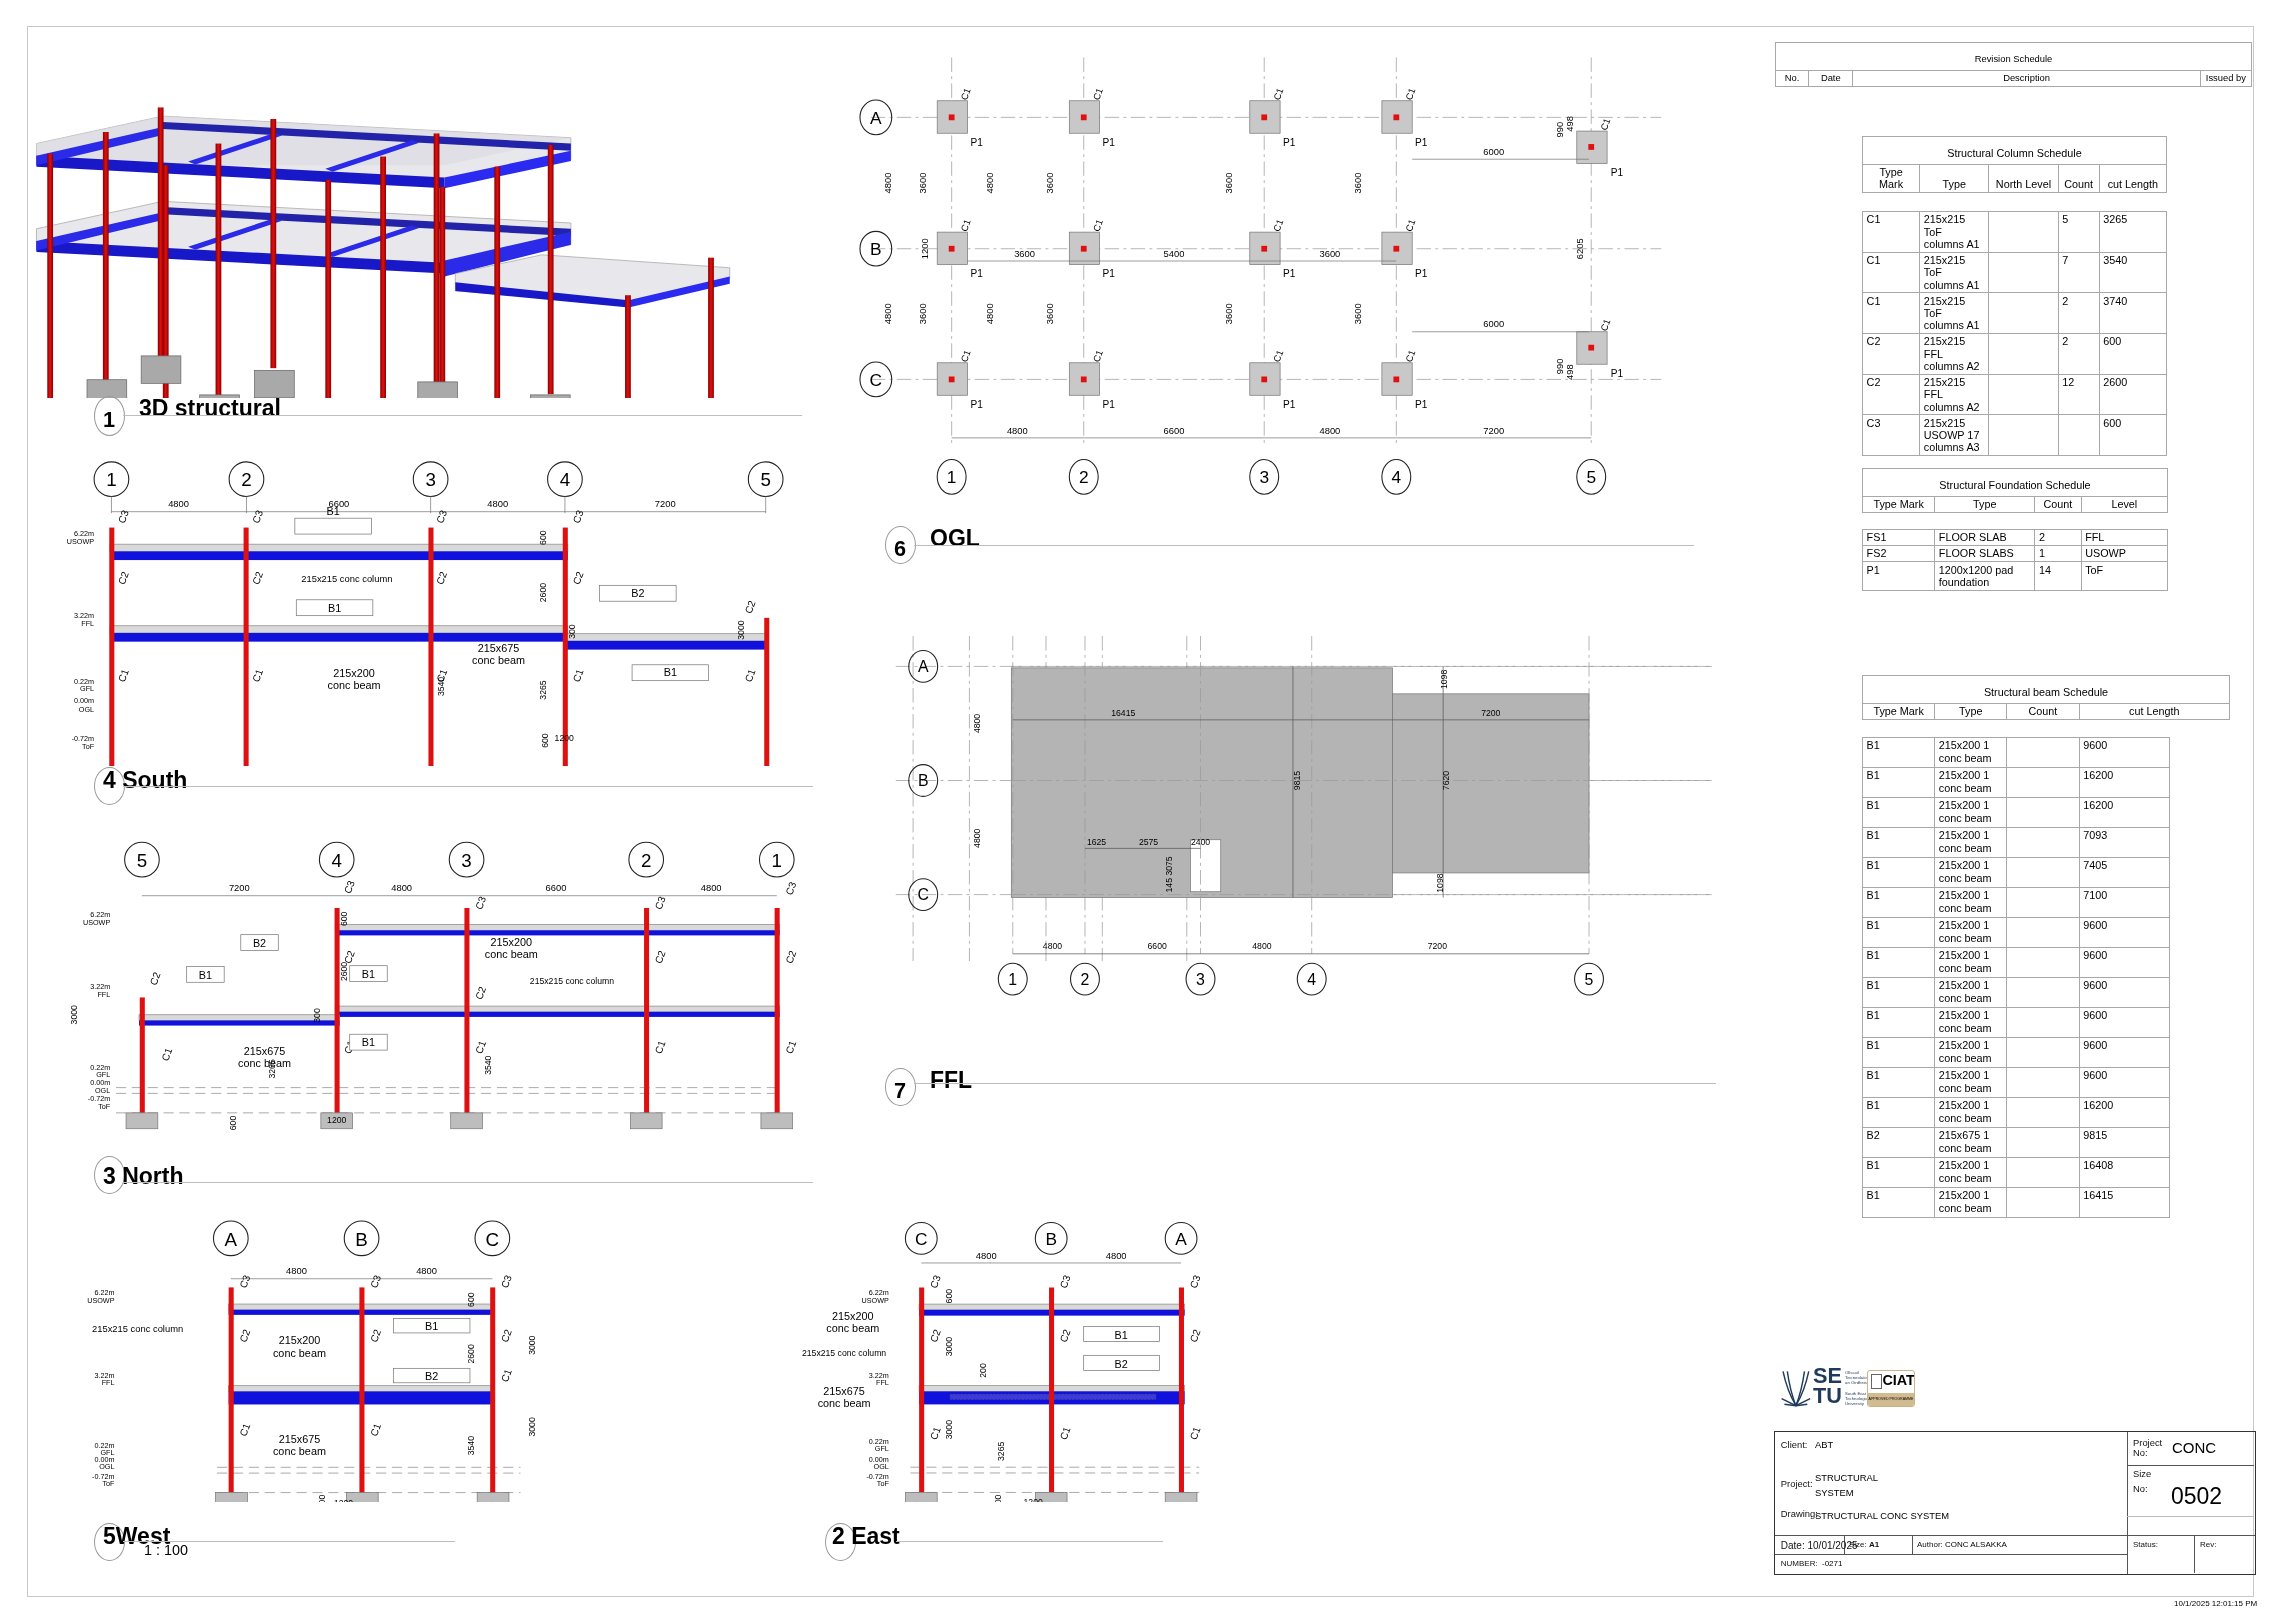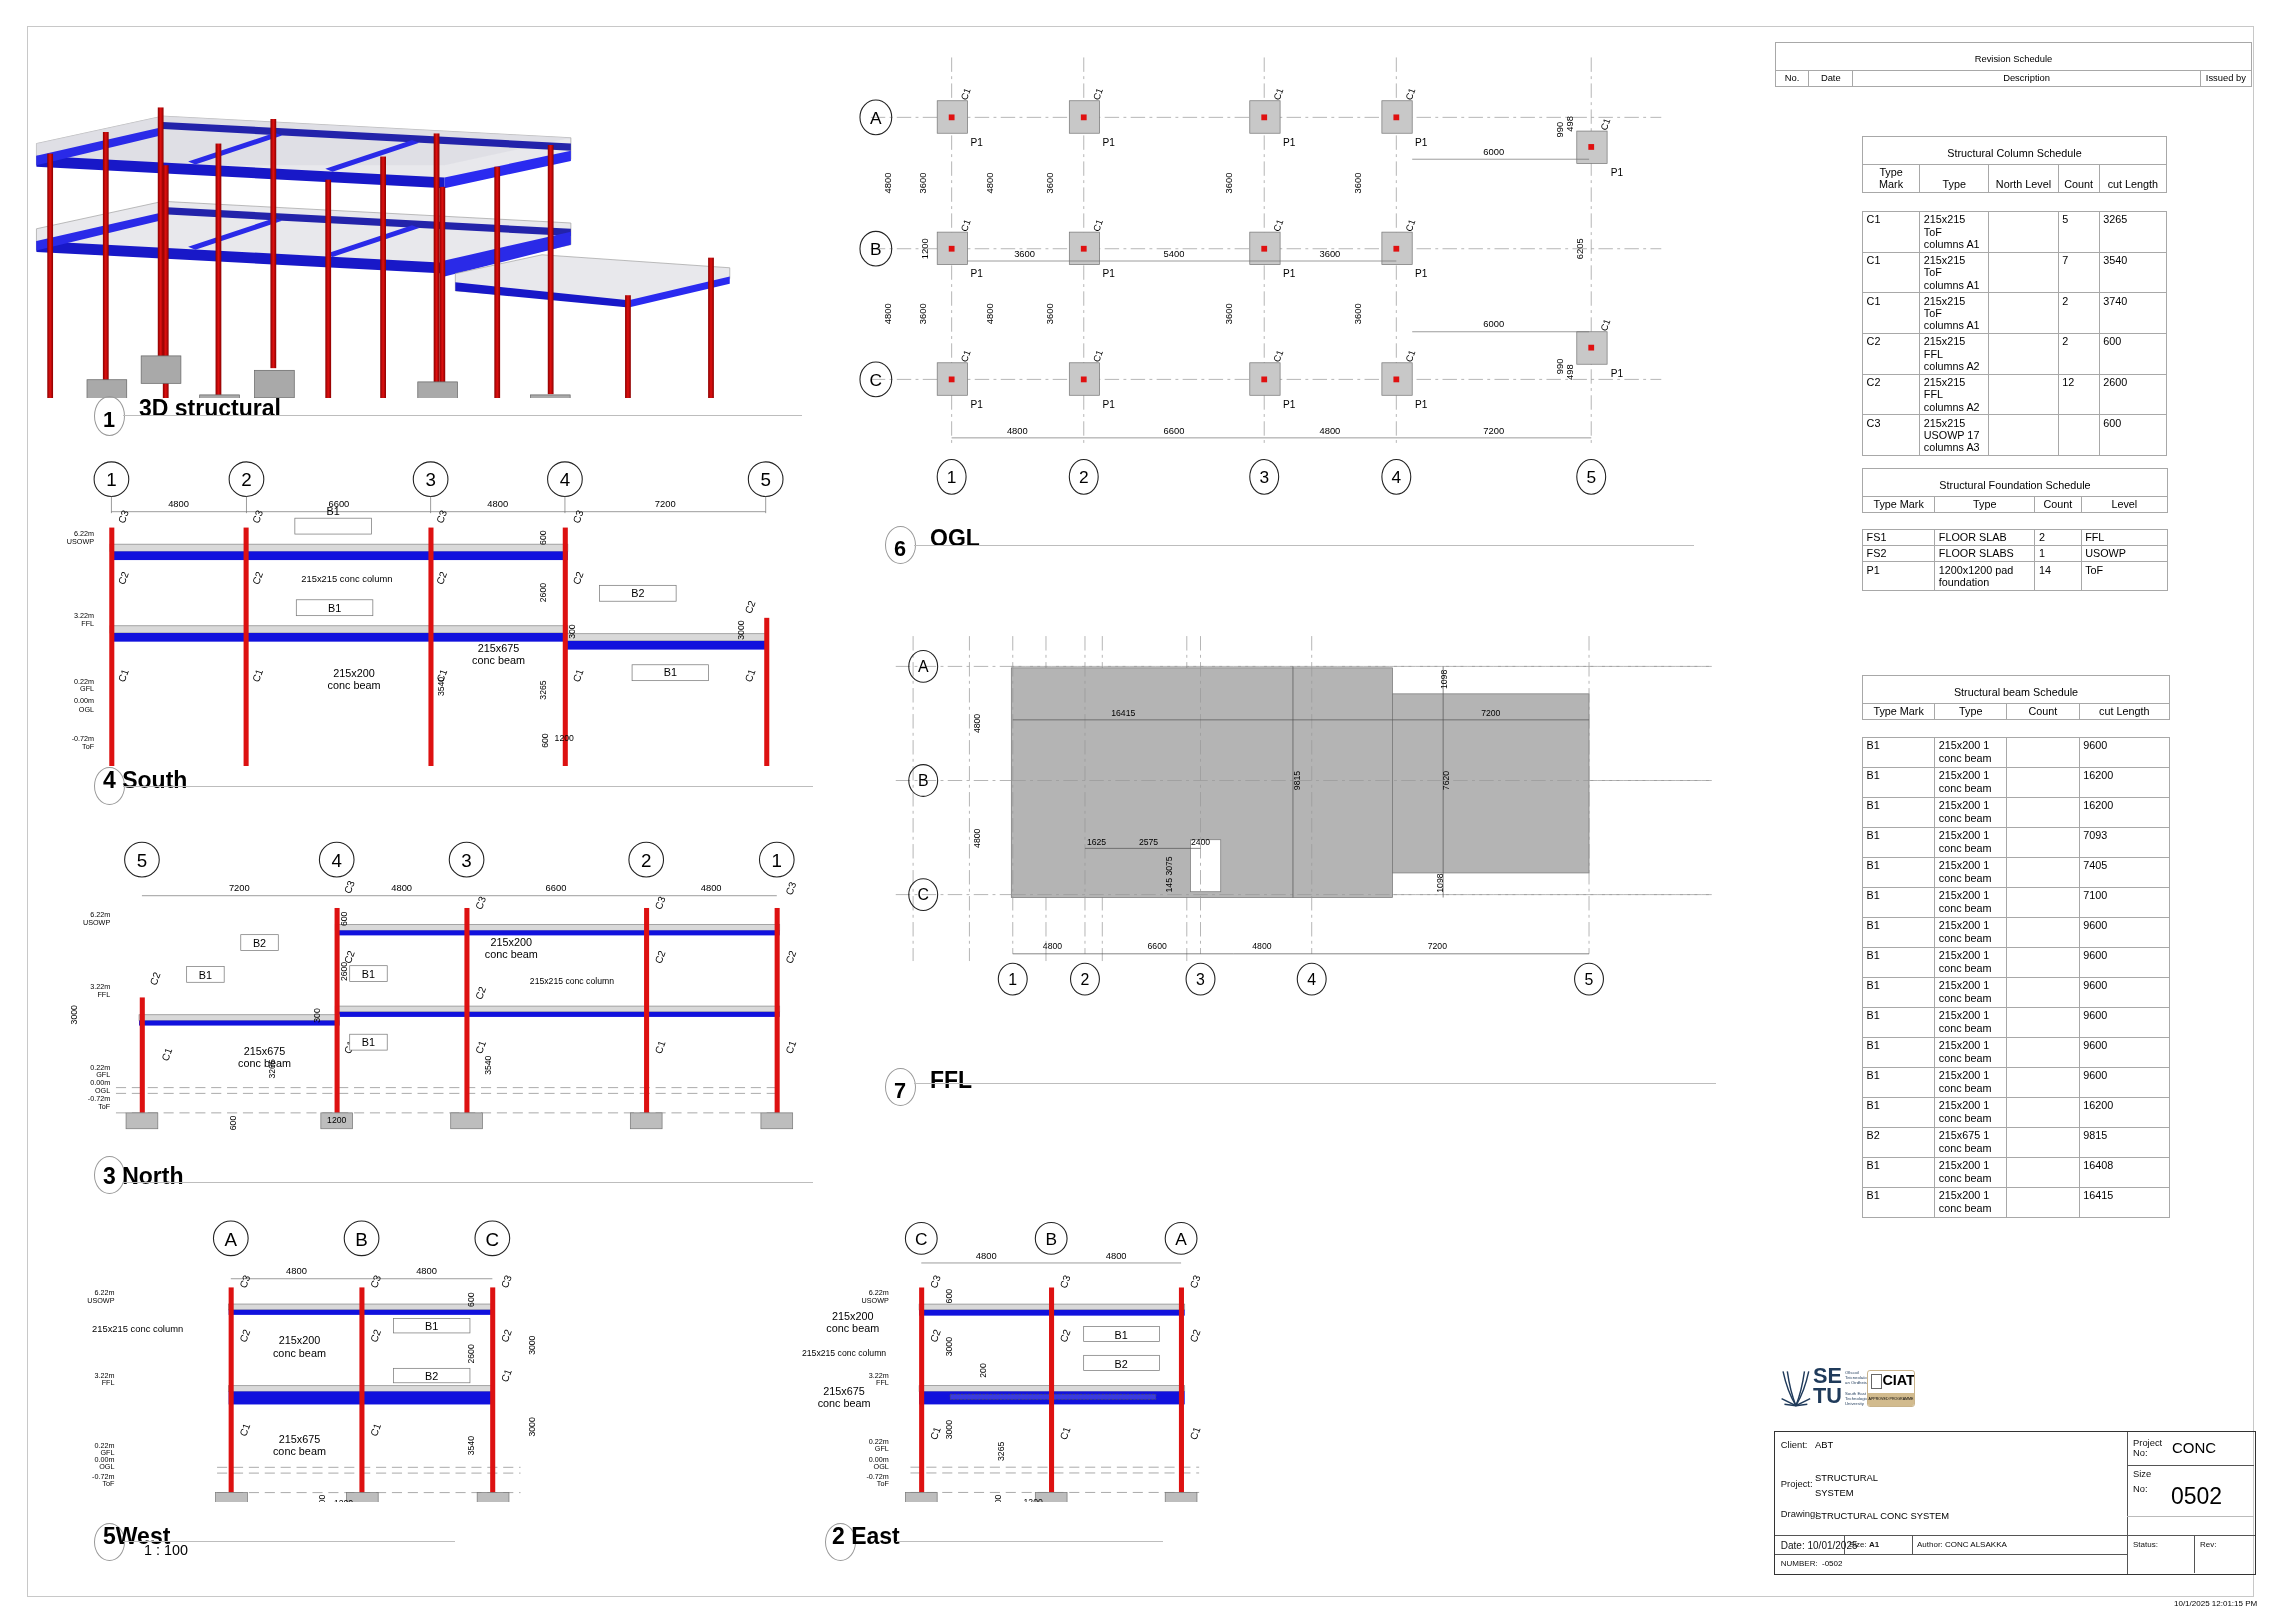--- a/index.html
+++ b/index.html
@@ -829,21 +829,21 @@
       </tr>
   <tr>
         <td>P1</td>
         <td>1200x1200 pad foundation</td>
         <td>14</td>
         <td>ToF</td>
       </tr>
 </tbody>
   </table>
 
-<table class="sched" style="left:1862px;top:675px;width:308px">
+<table class="sched" style="left:1862px;top:675px;width:368px">
   <tbody>
       <tr>
         <td colspan="4" class="sched-title">Structural beam Schedule</td>
       </tr>
   <tr class="sched-head">
     <td style="width:64px">Type Mark</td>
     <td style="width:64px">Type</td>
     <td style="width:64px">Count</td>
     <td>cut Length</td>
   </tr>
@@ -987,21 +987,21 @@
   <div class="cell" style="left:40px;top:40px">STRUCTURAL</div>
   <div class="cell" style="left:40px;top:55px">SYSTEM</div>
   <div class="cell lbl" style="left:5.8px;top:76px">Drawing:</div>
   <div class="cell" style="left:40px;top:78px">STRUCTURAL CONC SYSTEM</div>
 
   <div class="cell lbl" style="left:5.8px;top:108px;font-size:10px"><span>Date:</span> <span>10/01/2025</span></div>
   <div class="cell lbl" style="left:74px;top:108px;font-size:8px"><span>Size:</span> <b>A1</b></div>
   <div class="cell lbl" style="left:142px;top:108px;font-size:8px">Author:</div>
   <div class="cell" style="left:170px;top:108px;font-size:8px">CONC ALSAKKA</div>
   <div class="cell lbl" style="left:5.8px;top:127px;font-size:8px">NUMBER:</div>
-  <div class="cell" style="left:47px;top:127px;font-size:8px">-0502</div>
+  <div class="cell" style="left:47px;top:127px;font-size:8px">-0271</div>
 
   <div class="cell lbl" style="left:358px;top:5.8px;line-height:10px">
       <div>Project</div>
       <div>No:</div>
     </div>
   <div class="cell" style="left:397px;top:7.2px;font-size:15px">CONC</div>
   <div class="cell lbl" style="left:358px;top:36px">
       <div>Size</div>
       <div style="margin-top:4.3px">No:</div>
     </div>

